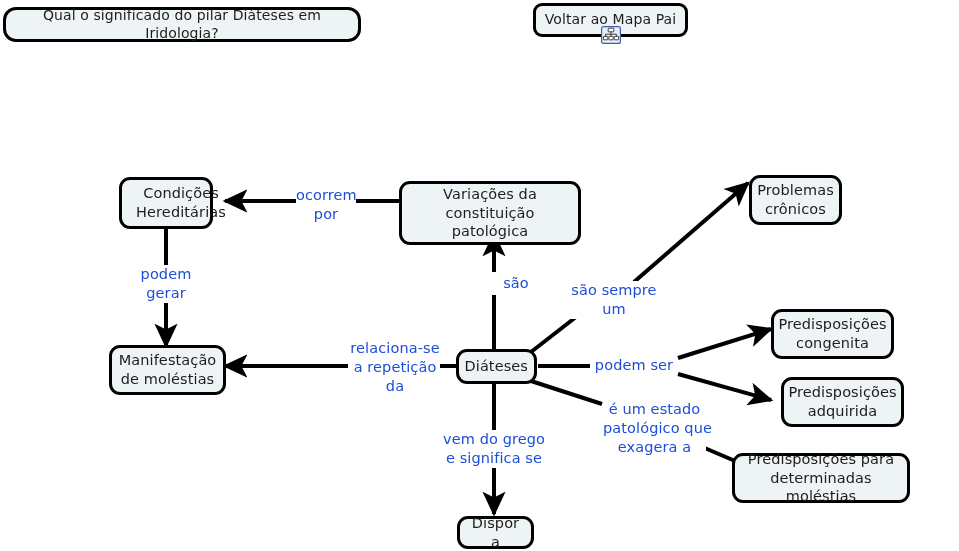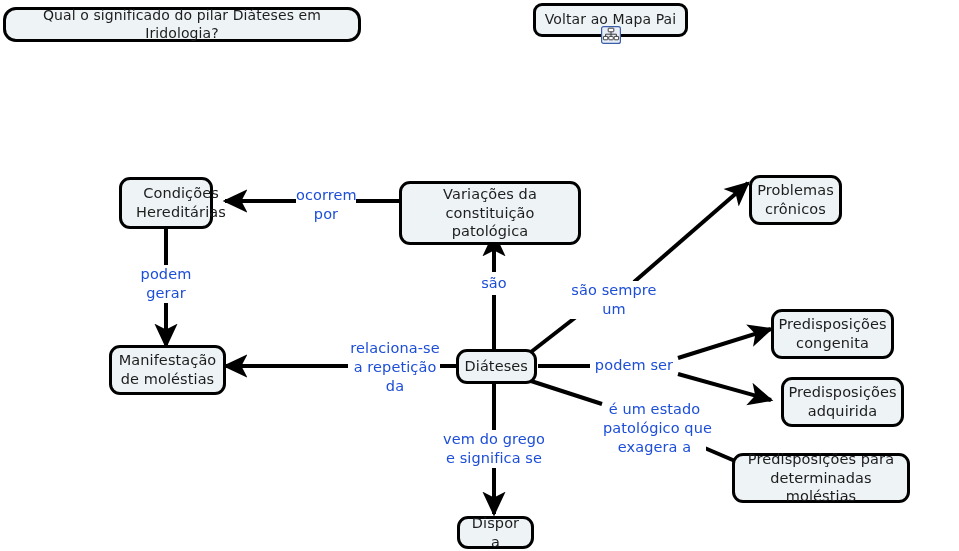--- a/index.html
+++ b/index.html
@@ -187,21 +187,21 @@
   <div class="edge-label" style="left:296px; top:186px; width:60px;">
     <div>ocorrem</div>
     <div>por</div>
   </div>
 
   <div class="edge-label" style="left:136px; top:265px; width:60px;">
     <div>podem</div>
     <div>gerar</div>
   </div>
 
-  <div class="edge-label" style="left:477px; top:274px; width:34px;text-align:center;">
+  <div class="edge-label" style="left:499px; top:274px; width:34px;text-align:center;">
     <div>são</div>
   </div>
 
   <div class="edge-label" style="left:350px; top:339px; width:90px;">
     <div>relaciona-se</div>
     <div>a repetição</div>
     <div>da</div>
   </div>
 
   <div class="edge-label" style="left:570px; top:281px; width:88px;">

